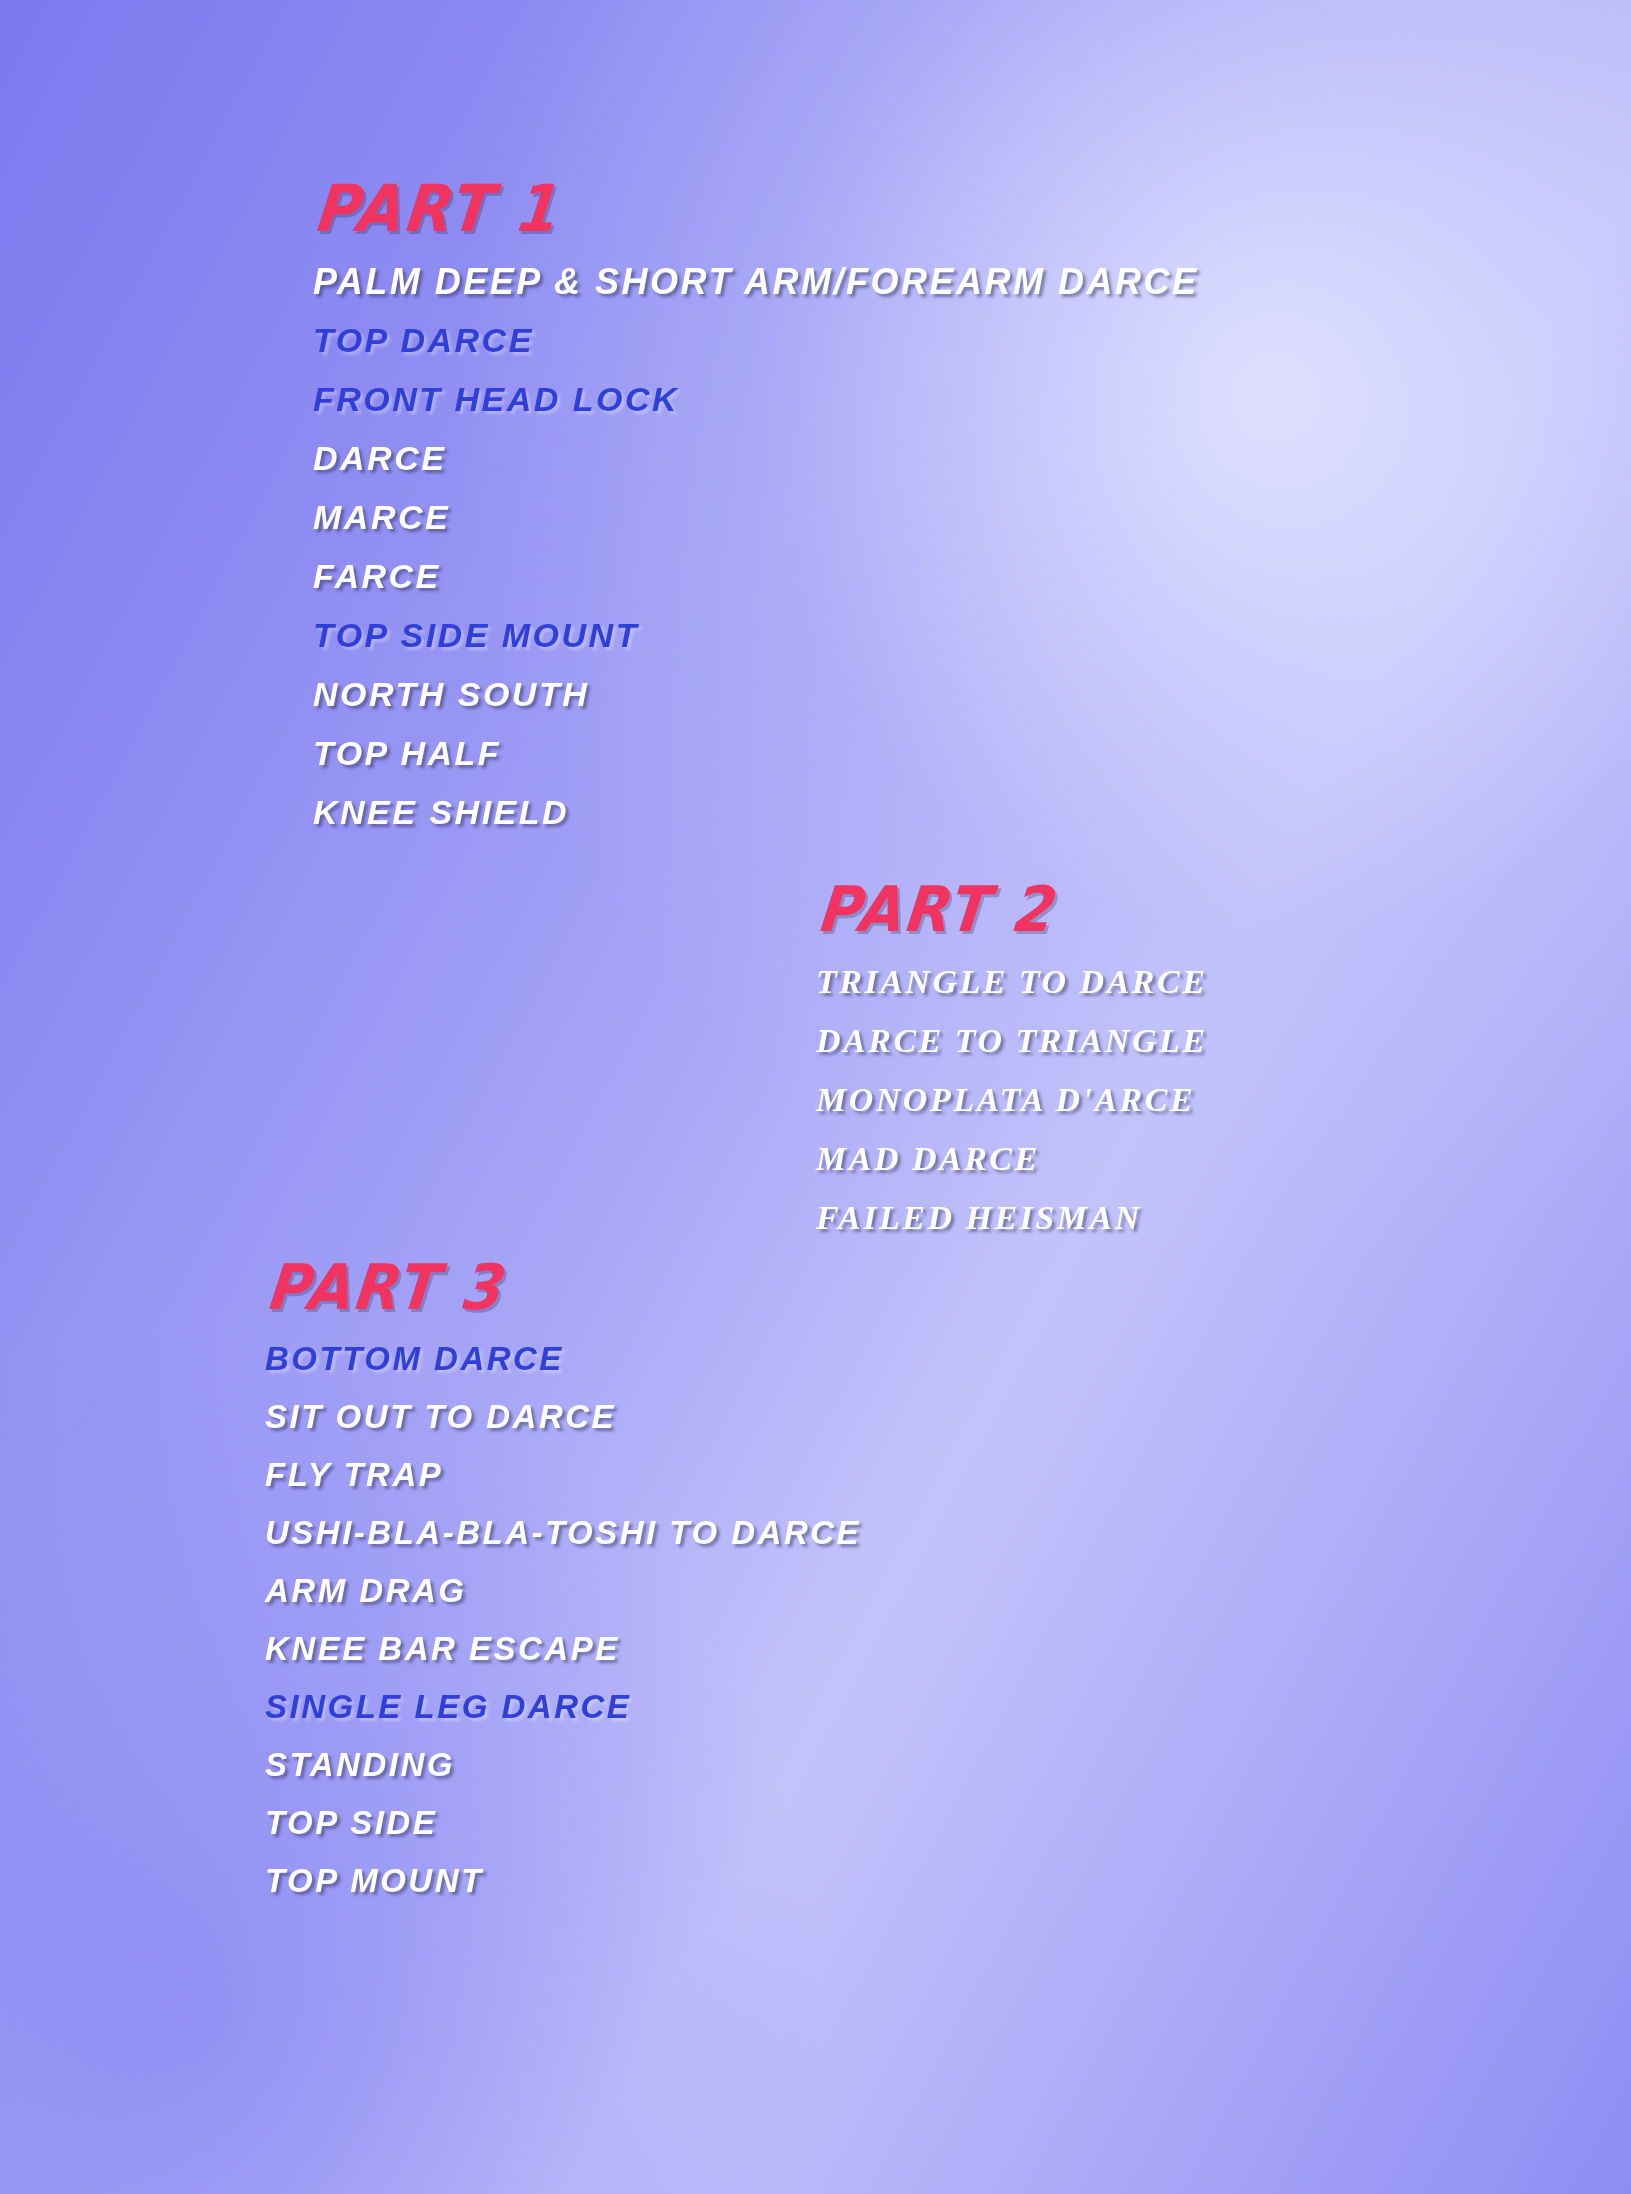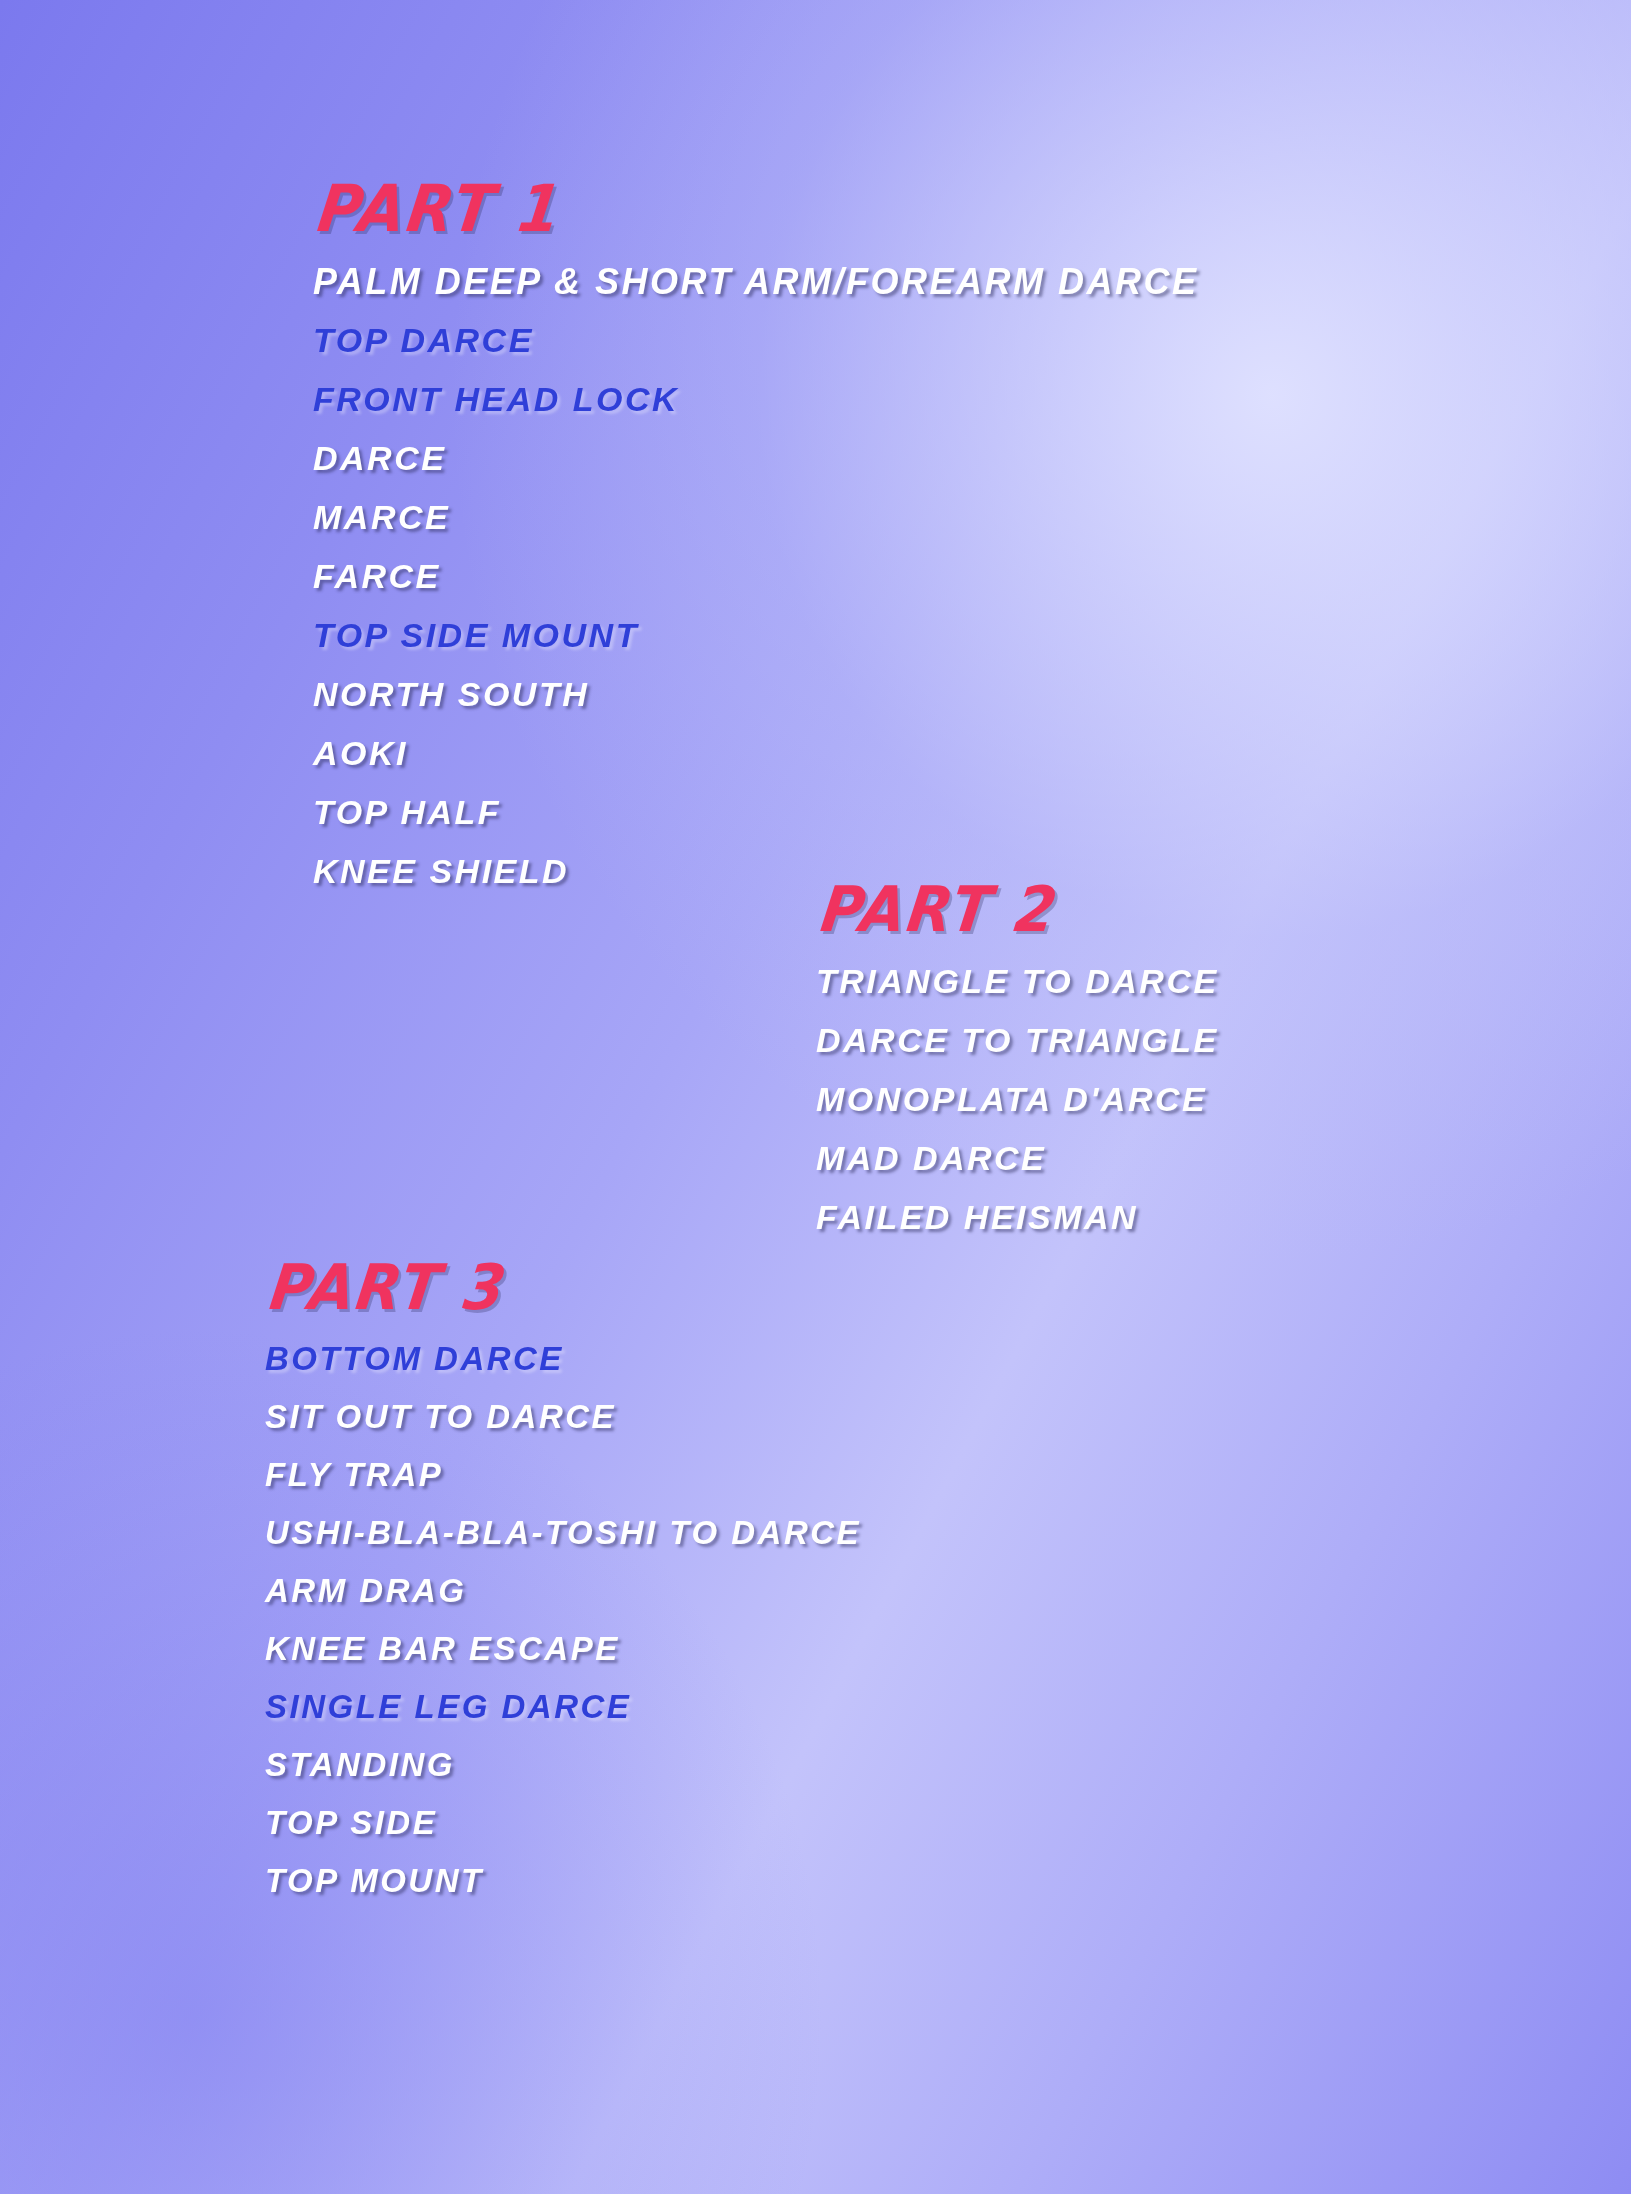--- a/index.html
+++ b/index.html
@@ -65,21 +65,21 @@
   #part1 .part-head { margin-left: 6px; }
   #part1 .line { font-size: 34px; line-height: 59px; }
   #part1 .line.big { font-size: 36px; }
 
   
   #part2 {
     left: 816px;
     top: 880px;
   }
   #part2 .part-head { margin-left: 6px; }
-  #part2 .line { font-size: 34px; line-height: 59px; }
+  #part2 .line { font-size: 34px; line-height: 59px; font-family: Liberation Serif, serif; }
 
   
   #part3 {
     left: 265px;
     top: 1258px;
   }
   #part3 .part-head { margin-left: 6px; }
   #part3 .line { font-size: 33px; line-height: 58px; }
 
   .head-gap { height: 14px; }
@@ -93,21 +93,20 @@
     <div class="part-head ph1">PART 1</div>
     <div class="head-gap"></div>
     <div class="line big">PALM DEEP &amp; SHORT ARM/FOREARM DARCE</div>
     <div class="line accent">TOP DARCE</div>
     <div class="line accent">FRONT HEAD LOCK</div>
     <div class="line">DARCE</div>
     <div class="line">MARCE</div>
     <div class="line">FARCE</div>
     <div class="line accent">TOP SIDE MOUNT</div>
     <div class="line">NORTH SOUTH</div>
-    <div class="line">AOKI</div>
     <div class="line">TOP HALF</div>
     <div class="line">KNEE SHIELD</div>
   </div>
 
   <div class="col" id="part2">
     <div class="part-head ph2">PART 2</div>
     <div class="head-gap"></div>
     <div class="line">TRIANGLE TO DARCE</div>
     <div class="line">DARCE TO TRIANGLE</div>
     <div class="line">MONOPLATA D'ARCE</div>

